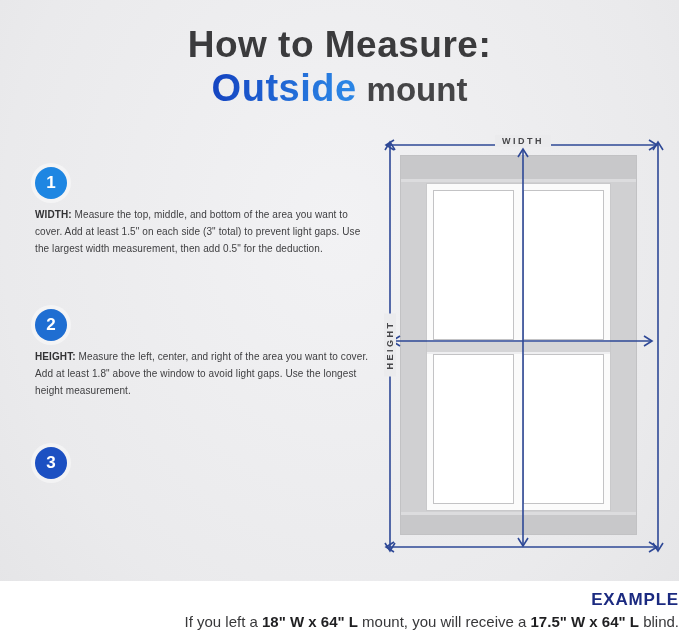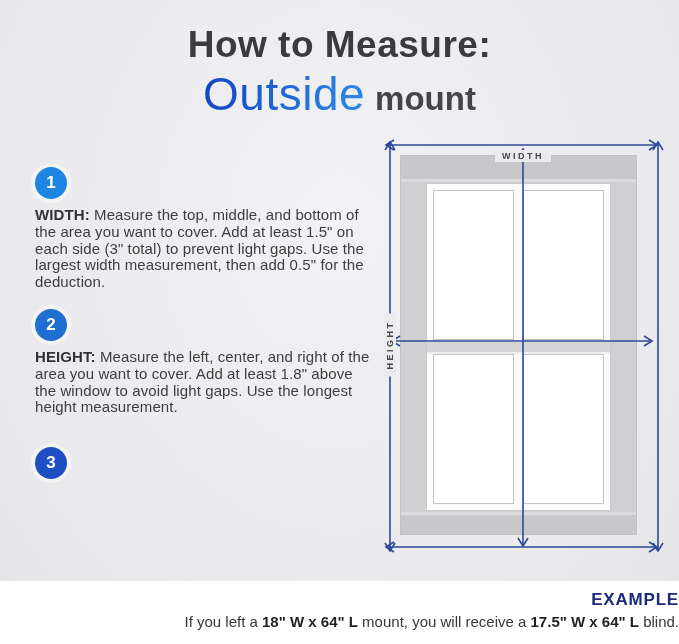--- a/index.html
+++ b/index.html
@@ -6,57 +6,57 @@
   body{font-family:"Liberation Sans","DejaVu Sans",sans-serif;}
   .canvas{
     position:relative;width:679px;height:644px;overflow:hidden;
     background:radial-gradient(ellipse at 50% 35%, #f2f2f4 0%, #eaeaec 70%, #e4e4e6 100%);
   }
   
   .title-wrap{position:absolute;top:24px;left:0;width:679px;text-align:center;}
   .title-line1{font-size:37px;font-weight:600;color:#3b3b3d;letter-spacing:.5px;}
   .title-line2{margin-top:1px;}
   .title-highlight{
-    font-size:46px;font-weight:400;letter-spacing:.5px;
+    font-size:38px;font-weight:700;letter-spacing:.5px;
     background:linear-gradient(100deg,#1546c2 5%,#2b85e5 90%);
     -webkit-background-clip:text;background-clip:text;
     color:transparent;-webkit-text-fill-color:transparent;
   }
   .title-suffix{font-size:33px;font-weight:600;color:#454547;margin-left:10px;text-align:right;}
   
   .step{position:absolute;left:35px;width:342px;}
   .step-1{top:167px;} .step-2{top:309px;} .step-3{top:447px;}
   .step-circle{
     width:32px;height:32px;border-radius:50%;color:#fff;font-weight:700;font-size:17px;
     display:flex;align-items:center;justify-content:center;
     box-shadow:0 0 0 4px rgba(255,255,255,.45);
   }
   .step-1 .step-circle{background:#1e86e2;}
   .step-2 .step-circle{background:#1f6ed2;}
   .step-3 .step-circle{background:#1c50c2;}
-  .step-text{margin:8px 0 0 0;font-size:15px;line-height:16.8px;color:#3e3e40;letter-spacing:.1px;}
+  .step-text{margin:8px 0 0 0;font-size:10px;line-height:16.8px;color:#3e3e40;letter-spacing:.1px;}
   .step-label{font-weight:700;color:#323234;}
   
   .win-outer{position:absolute;left:400px;top:155px;width:237px;height:380px;
     background:#d0d0d2;border:1px solid #c2c2c4;box-sizing:border-box;}
   .win-top{position:absolute;top:0;left:0;right:0;height:23px;background:#c8c8ca;border-bottom:3px solid #dcdcde;}
   .win-sill{position:absolute;bottom:0;left:0;right:0;height:19px;background:#c8c8ca;border-top:3px solid #dcdcde;}
   .win-frame{position:absolute;left:25px;right:25px;top:27px;bottom:23px;
     background:#fbfbfb;border:1px solid #c9c9cb;padding:6px;box-sizing:border-box;}
   .panes{position:relative;width:100%;height:100%;display:grid;
     grid-template-columns:1fr 1fr;grid-template-rows:1fr 1fr;column-gap:9px;row-gap:14px;}
   .rail{position:absolute;left:-6px;right:-6px;top:50%;height:14px;transform:translateY(-50%);
     background:#d5d5d7;border-top:2px solid #efeff1;border-bottom:2px solid #efeff1;box-sizing:border-box;}
   .pane{position:relative;background:#ffffff;border:1px solid #c3c3c5;}
   .arrows-svg{position:absolute;left:0;top:0;width:679px;height:644px;pointer-events:none;}
   .dim-label{
     position:absolute;font-size:9px;font-weight:600;letter-spacing:2.5px;color:#47474a;
     background:#ebebed;padding:1px 7px;white-space:nowrap;
   }
-  .width-label{left:523px;top:156px;transform:translate(-50%,-50%);}
+  .width-label{left:523px;top:141px;transform:translate(-50%,-50%);}
   .height-label{left:390px;top:345px;transform:translate(-50%,-50%) rotate(-90deg);}
   
   .example-strip{position:absolute;left:0;bottom:0;width:679px;height:63px;background:#ffffff;text-align:right;}
   .example-heading{margin-top:9px;font-size:17px;font-weight:700;color:#1b2a80;letter-spacing:.8px;}
   .example-line{margin-top:3px;font-size:15px;color:#38383a;}
   .example-bold{font-weight:700;color:#1f1f21;}
 </style>
 </head>
 <body>
 

